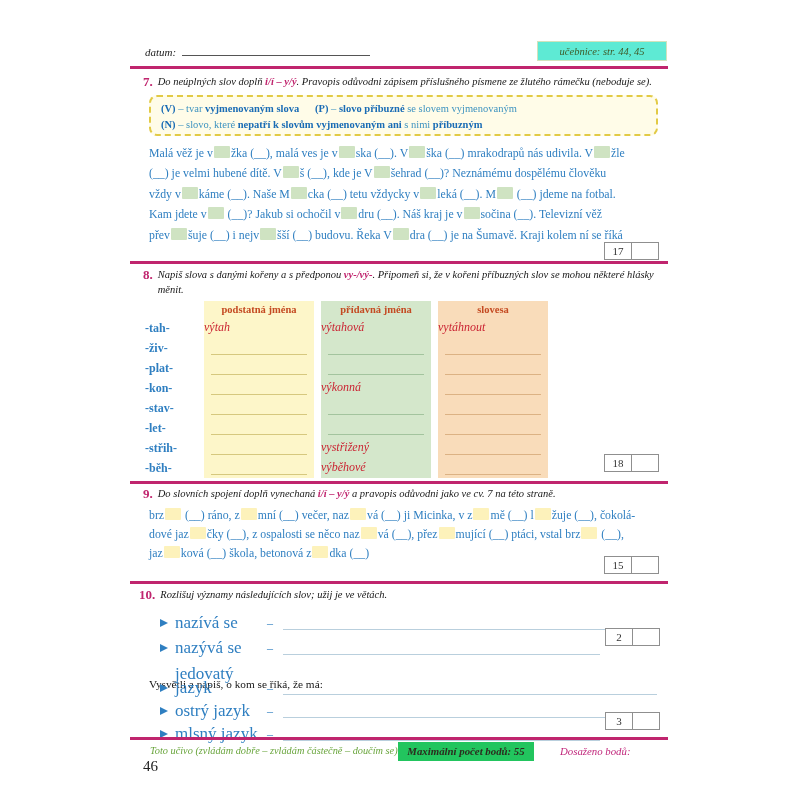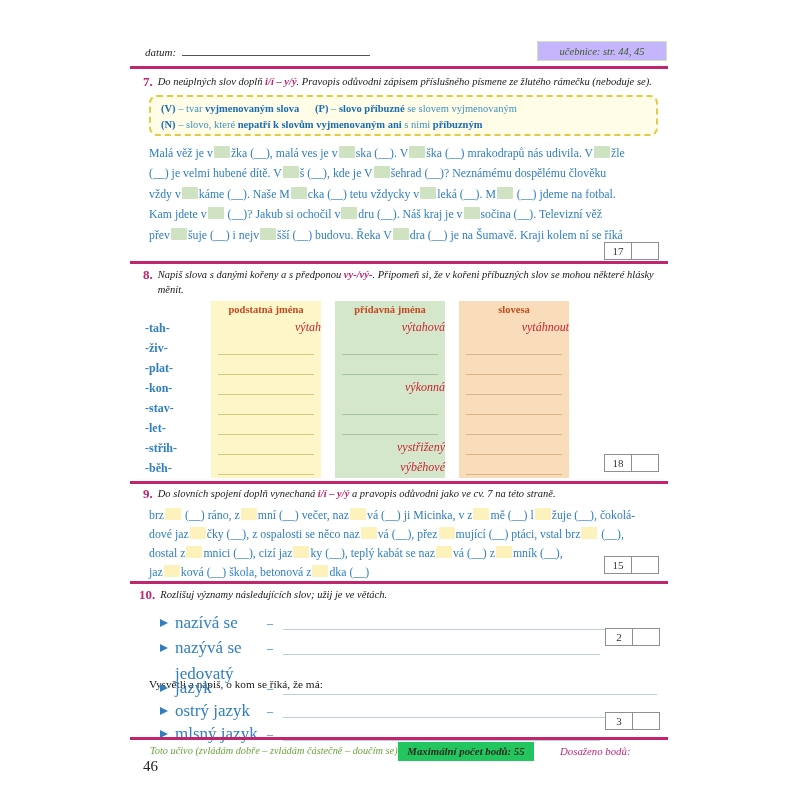--- a/index.html
+++ b/index.html
@@ -3,21 +3,21 @@
 <meta charset="utf-8">
 <style>
   html,body{margin:0;padding:0;background:#fff;}
   .page{position:relative;width:800px;height:800px;background:#ffffff;
         font-family:"Liberation Serif", serif;color:#1a1a1a;overflow:hidden;}
 
   
   .datum-row{position:absolute;left:145px;top:42px;font-size:11px;font-style:italic;color:#222;}
   .datum-line{display:inline-block;width:188px;height:13px;border-bottom:1px solid #555;margin-left:6px;}
   .ucebnice{position:absolute;left:537px;top:41px;width:130px;height:20px;line-height:20px;
-            background:#c4b5fd;border:1px solid #d2e2bc;box-sizing:border-box;text-align:center;
+            background:#5eead4;border:1px solid #d2e2bc;box-sizing:border-box;text-align:center;
             font-size:10.5px;font-style:italic;color:#3f5a28;}
 
   
   .rule{position:absolute;left:130px;width:538px;height:3px;background:#c0256e;}
   .r1{top:66px}.r2{top:261px}.r3{top:481px}.r4{top:581px}.r5{top:737px}
 
   
   .heading{position:absolute;display:flex;align-items:flex-start;width:525px;}
   .heading .num{font-size:13px;font-weight:bold;color:#c0256e;margin-right:5px;line-height:14px;}
   .heading .htext{font-style:italic;font-size:10.5px;line-height:14.5px;color:#161616;}
@@ -46,28 +46,28 @@
 
   
   .score{position:absolute;display:flex;height:16px;border:1px solid #8f8f8f;background:#fff;}
   .score .sn{width:26px;text-align:center;font-size:11px;line-height:16px;color:#333;}
   .score .se{width:26px;border-left:1px solid #8f8f8f;}
   .s17{left:604px;top:242px}.s18{left:604px;top:454px}.s15{left:604px;top:556px}
   .s2{left:605px;top:628px}.s3{left:605px;top:712px}
 
   
   .wtable{position:absolute;left:145px;top:301px;display:grid;
-          grid-template-columns:52px 110px 110px 110px;column-gap:14px;}
+          grid-template-columns:52px 110px 110px 110px;column-gap:7px;}
   .th{height:17px;box-sizing:border-box;padding-top:3px;text-align:center;
       font-size:10.5px;font-weight:bold;color:#c44a22;}
   .th.lbl{background:transparent;}
   .c0{background:#fdf6c9}.c1{background:#d4e7cb}.c2{background:#f9dcba}
   .rl{font-weight:bold;color:#2f7fc1;font-size:12px;line-height:20px;height:20px;background:transparent;}
   .td{height:20px;position:relative;font-size:12px;}
-  .td.filled{color:#cb2433;font-style:italic;text-align:right;line-height:19px;}
+  .td.filled{color:#cb2433;font-style:italic;text-align:left;line-height:19px;}
   .td.empty.c0::after{content:"";position:absolute;left:7px;right:7px;bottom:3px;border-bottom:1px solid #d6c87e;}
   .td.empty.c1::after{content:"";position:absolute;left:7px;right:7px;bottom:3px;border-bottom:1px solid #a3c49e;}
   .td.empty.c2::after{content:"";position:absolute;left:7px;right:7px;bottom:3px;border-bottom:1px solid #dcb284;}
 
   
   .items{position:absolute;left:160px;width:497px;}
   .i1{top:607px}.i2{top:674px}
   .irow{display:flex;align-items:flex-end;padding-bottom:2px;}
   .i1 .irow{height:23px}.i2 .irow{height:21px}
   .tri{width:0;height:0;border-left:8px solid #2f7fc1;border-top:4px solid transparent;
@@ -168,21 +168,20 @@
 
   <div class="rule r3"></div>
 
   <div class="heading h9">
     <span class="num">9.</span>
     <span class="htext"><span>Do slovních spojení doplň vynechaná </span><span class="m">i/í – y/ý</span><span> a pravopis odůvodni jako ve cv. 7 na této straně.</span></span>
   </div>
   <div class="para p9">
     <div class="tline">brz<span class="bk y"></span> (__) ráno, z<span class="bk y"></span>mní (__) večer, naz<span class="bk y"></span>vá (__) ji Micinka, v z<span class="bk y"></span>mě (__) l<span class="bk y"></span>žuje (__), čokolá-</div>
     <div class="tline">dové jaz<span class="bk y"></span>čky (__), z ospalosti se něco naz<span class="bk y"></span>vá (__), přez<span class="bk y"></span>mující (__) ptáci, vstal brz<span class="bk y"></span> (__),</div>
-    <div class="tline">dostal z<span class="bk y"></span>mnici (__), cizí jaz<span class="bk y"></span>ky (__), teplý kabát se naz<span class="bk y"></span>vá (__) z<span class="bk y"></span>mník (__),</div>
     <div class="tline">jaz<span class="bk y"></span>ková (__) škola, betonová z<span class="bk y"></span>dka (__)</div>
   </div>
   <div class="score s15">
     <span class="sn">15</span>
       <span class="se"></span>
   </div>
 
   <div class="rule r4"></div>
 
   <div class="heading h10">

